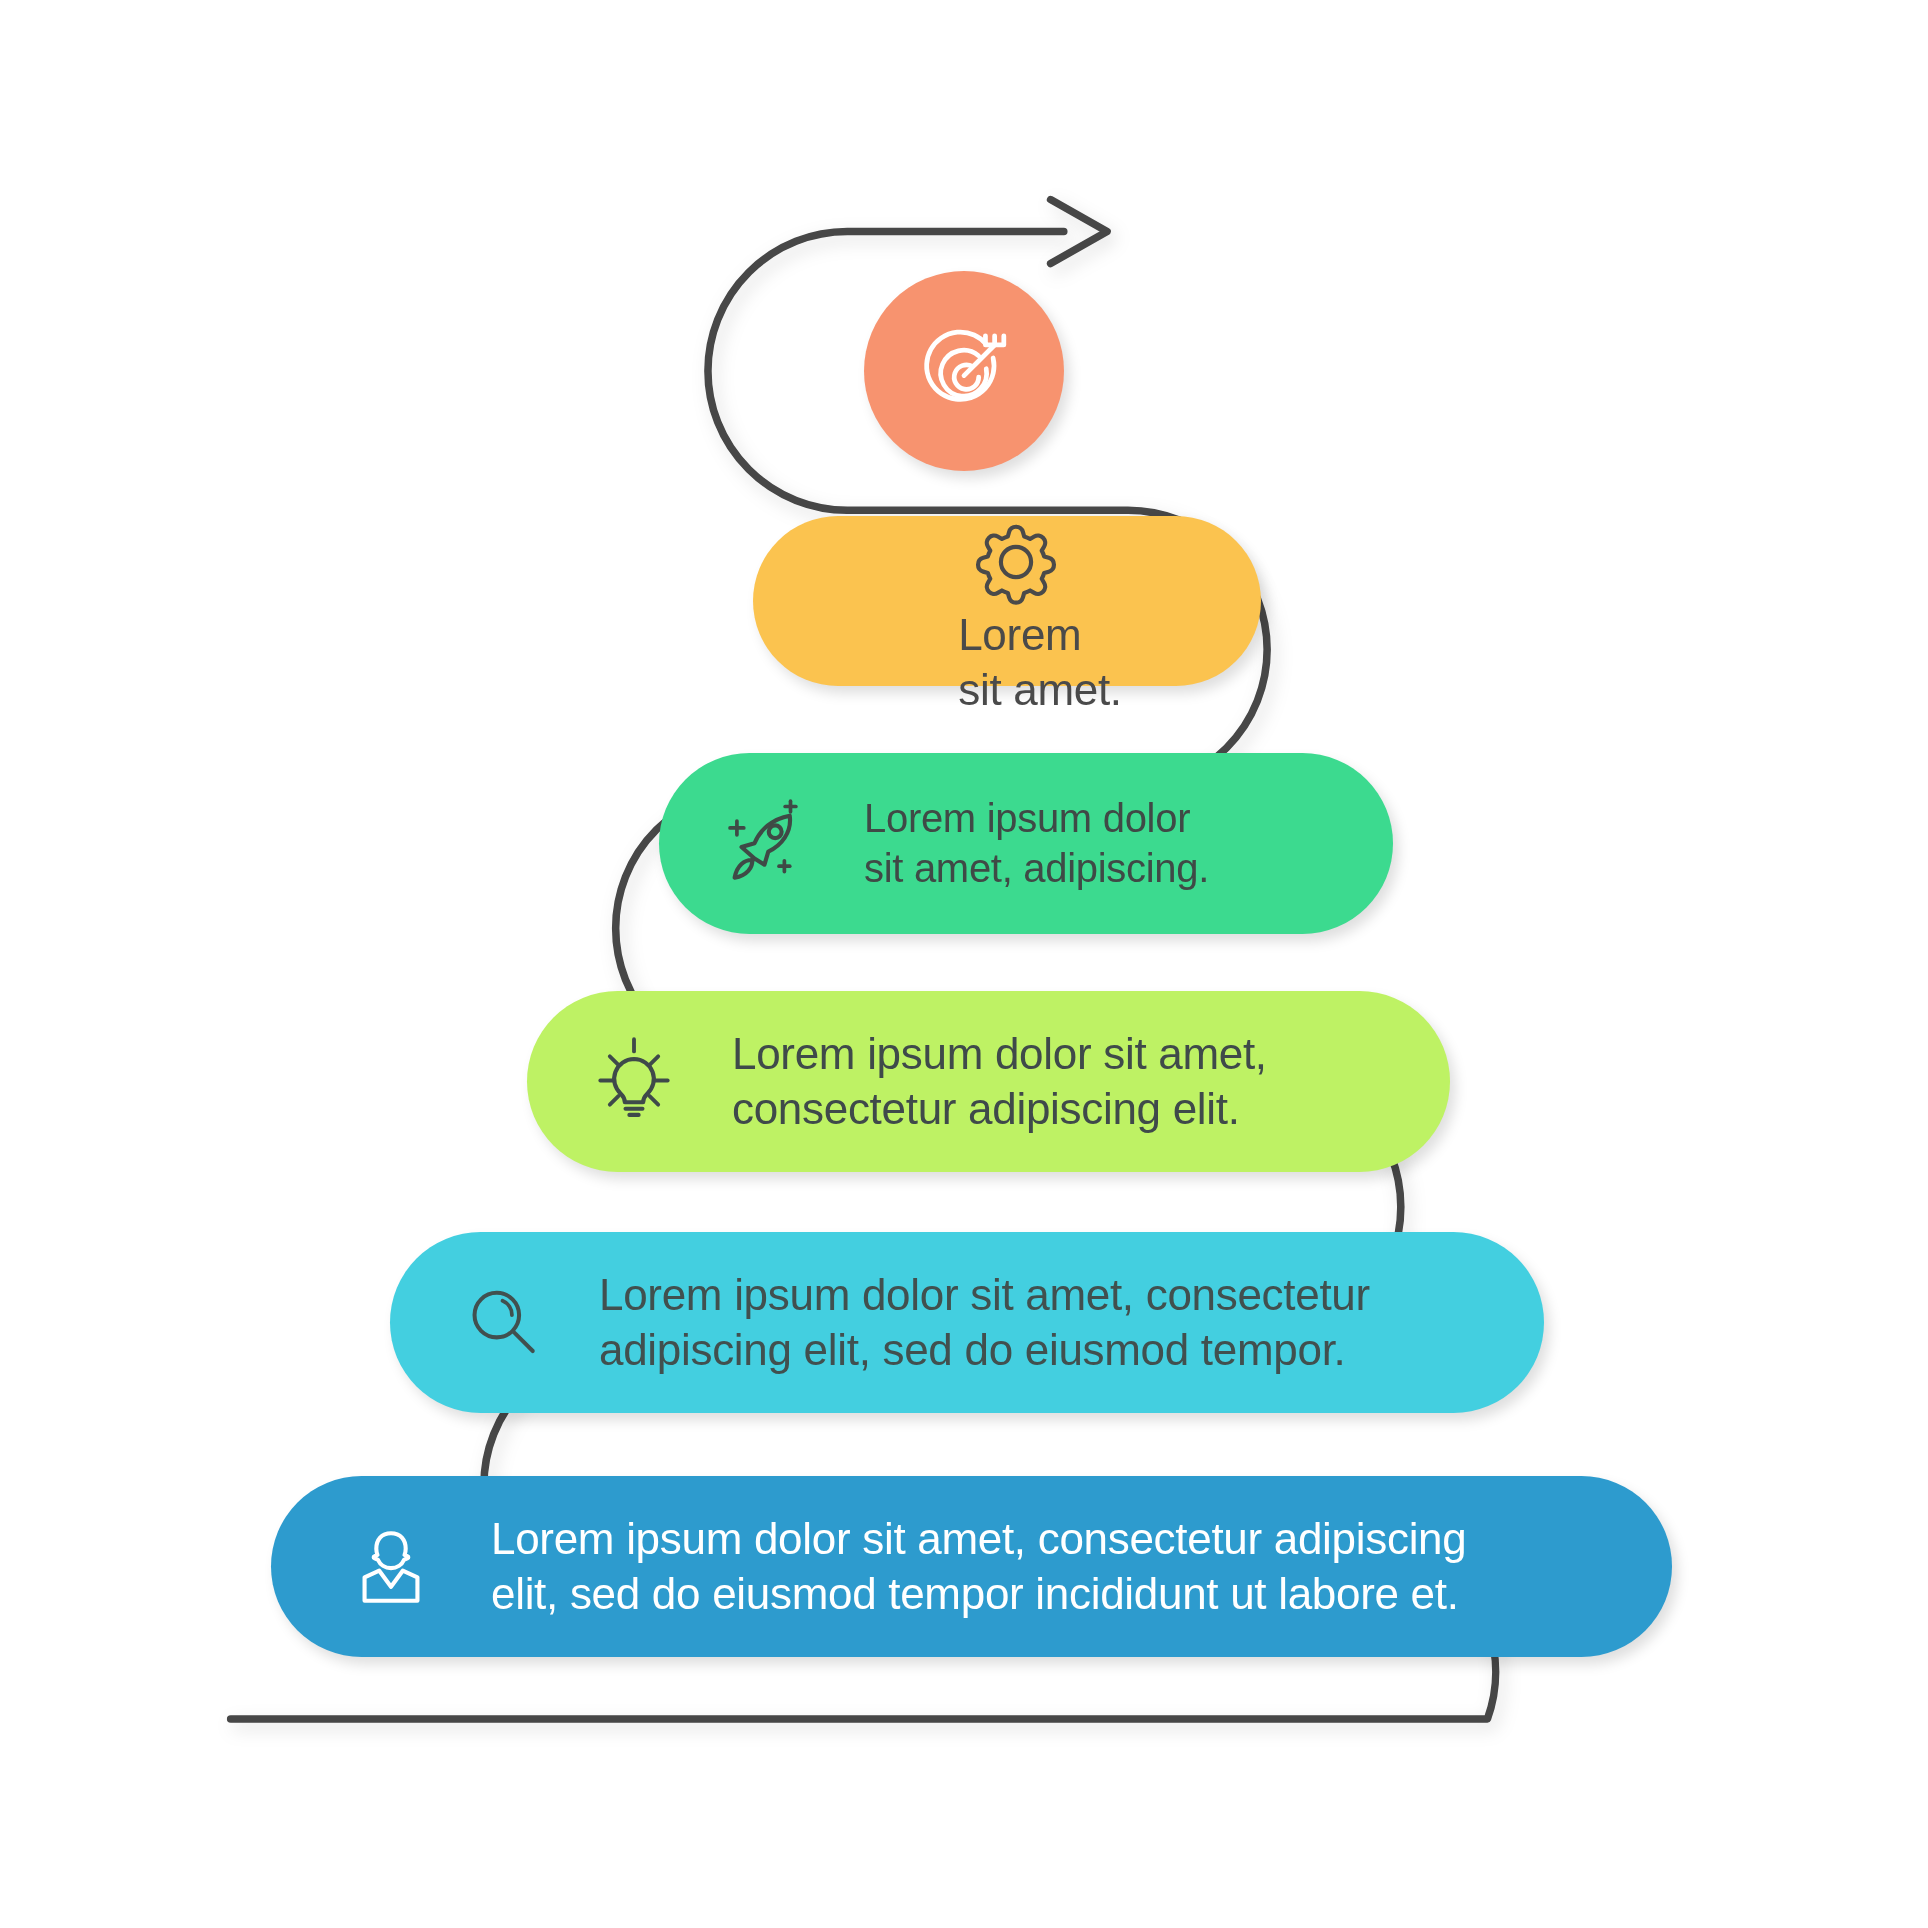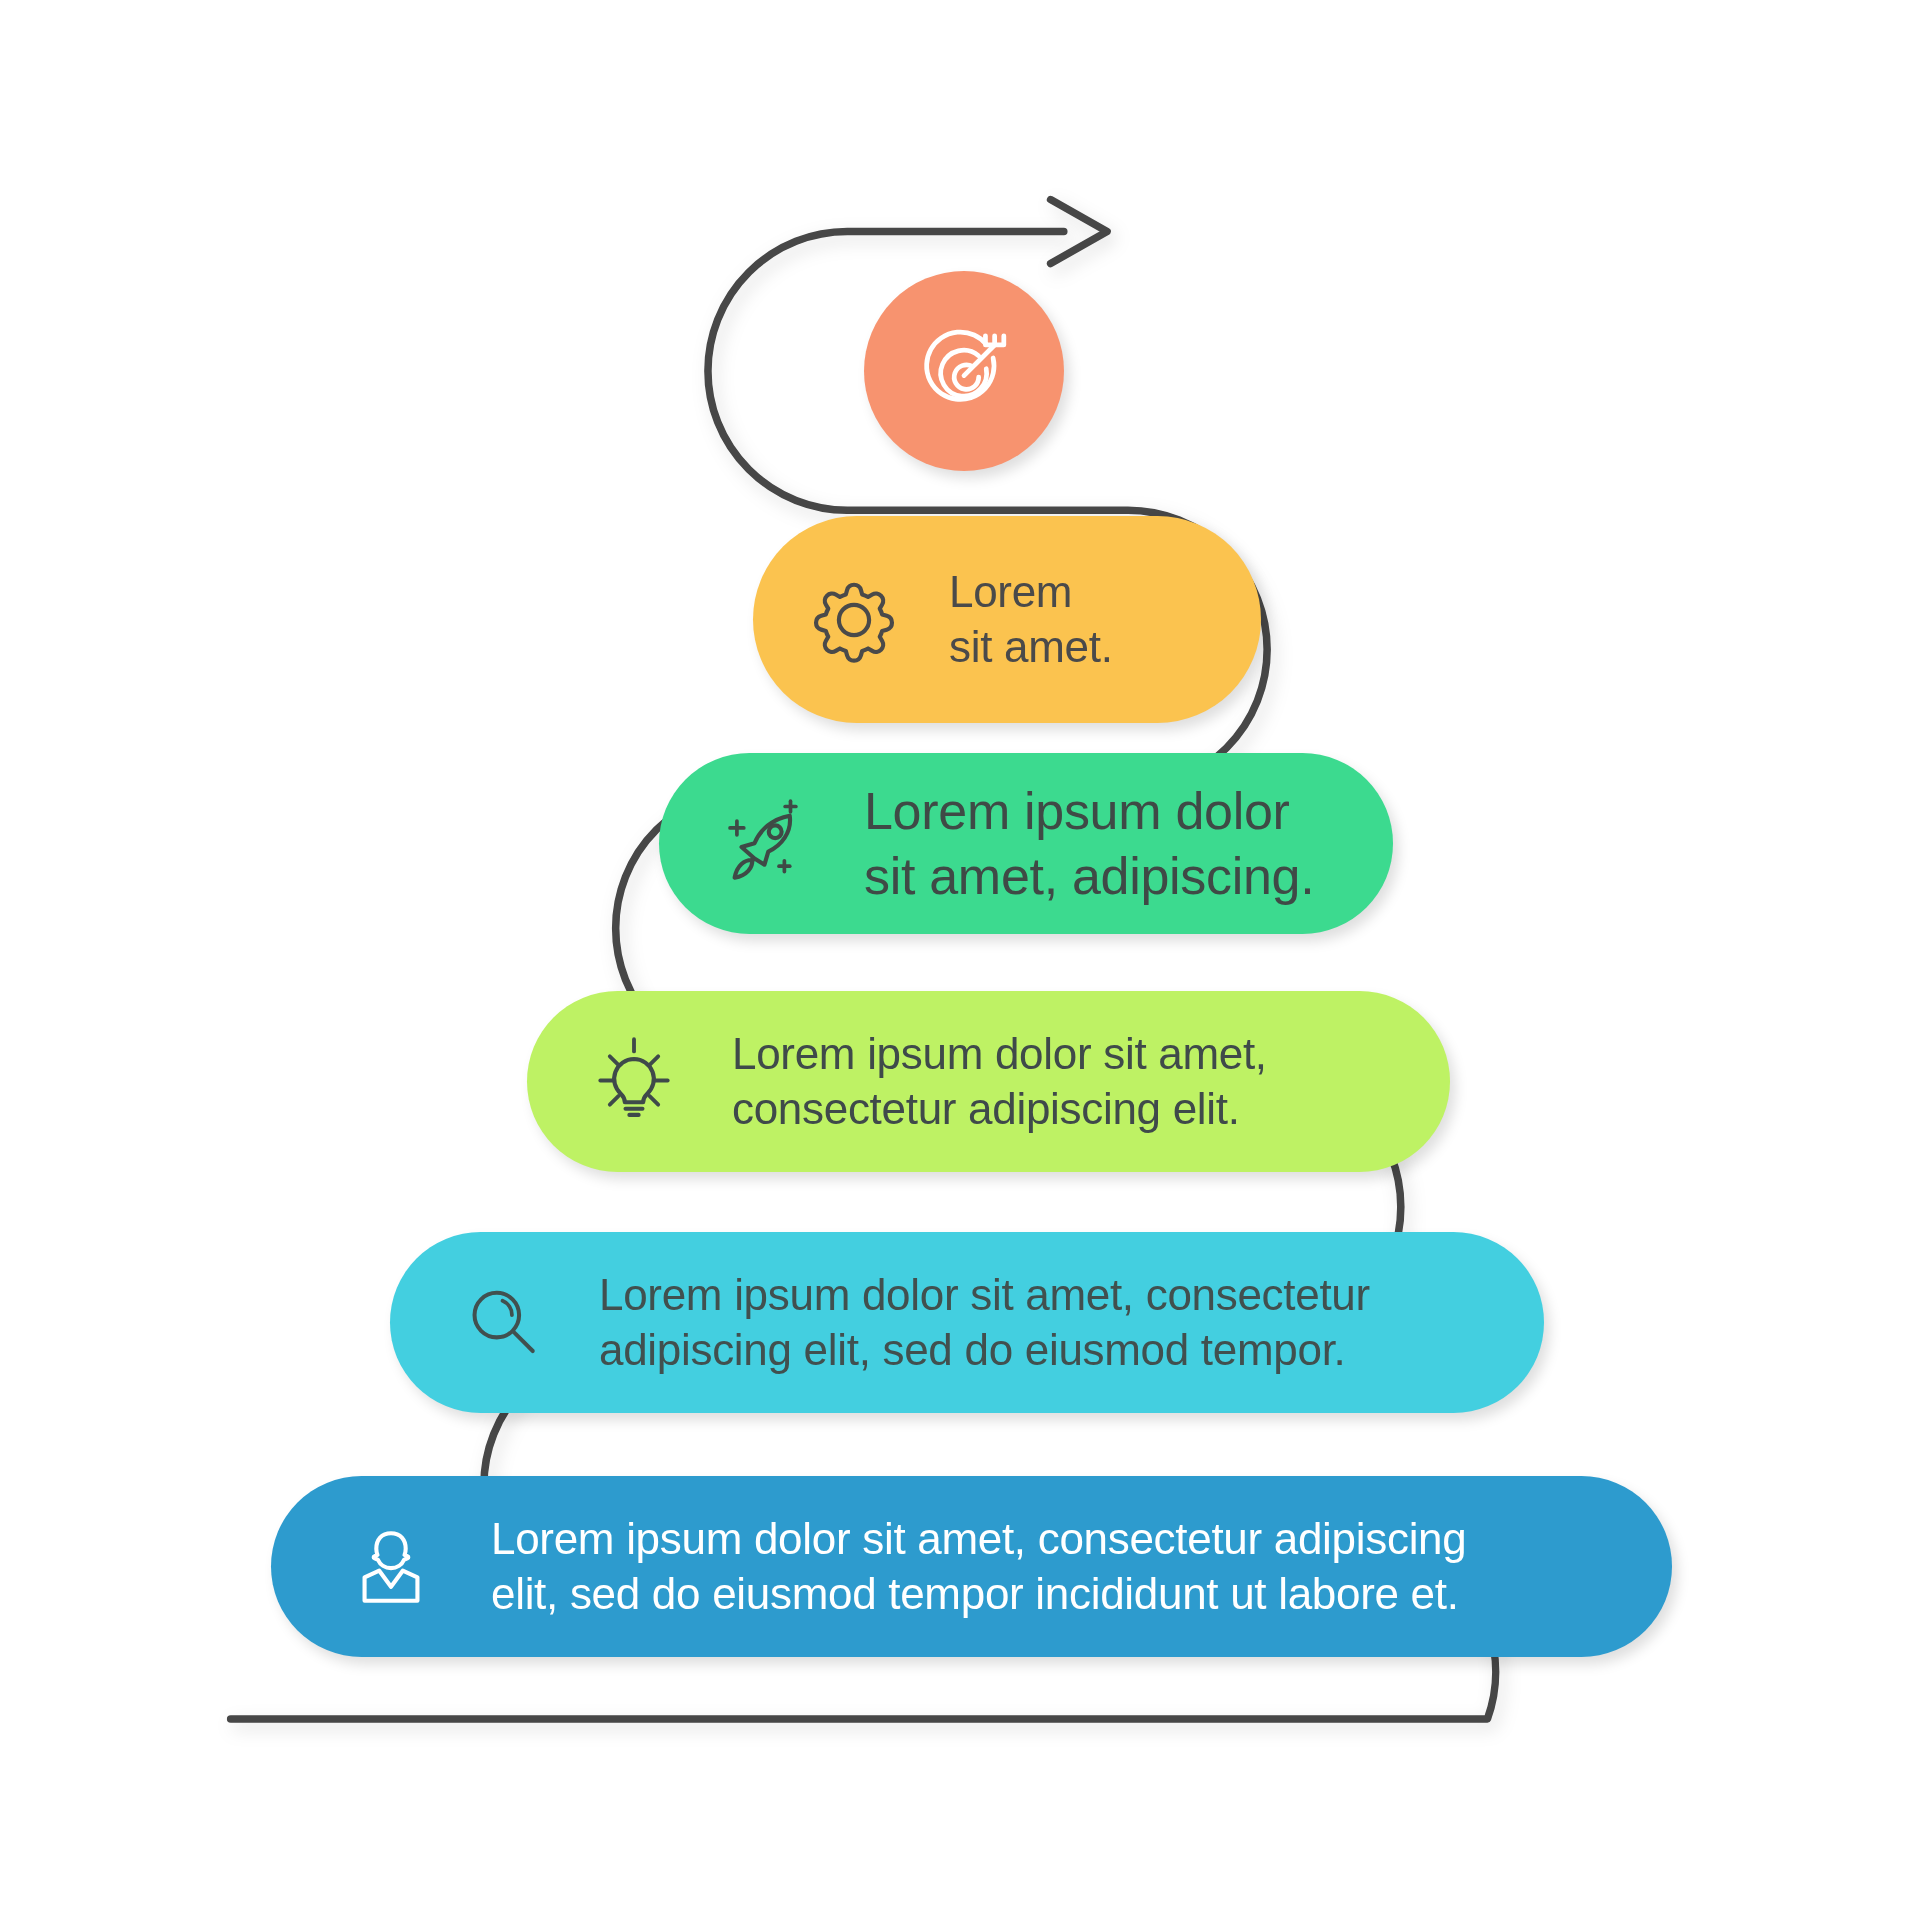--- a/index.html
+++ b/index.html
@@ -64,36 +64,37 @@
     height: 200px;
     border-radius: 50%;
     justify-content: center;
   }
 
   
   #node-1 {
     left: 753px;
     top: 516px;
     width: 508px;
-    height: 207px;
+    height: 170px;
     padding-left: 55px;
     padding-right: 38px;
+    flex-direction: column;
   }
   #node-1 .pill-text { font-size: 44px; text-align: left; margin-left: 49px; }
 
   
   #node-2 {
     left: 659px;
     top: 753px;
     width: 734px;
     height: 181px;
     padding-left: 58px;
     padding-right: 38px;
   }
-  #node-2 .pill-text { font-size: 52px; text-align: left; margin-left: 49px; }
+  #node-2 .pill-text { font-size: 40px; text-align: left; margin-left: 49px; }
 
   
   #node-3 {
     left: 527px;
     top: 991px;
     width: 923px;
     height: 181px;
     padding-left: 58px;
     padding-right: 38px;
   }

